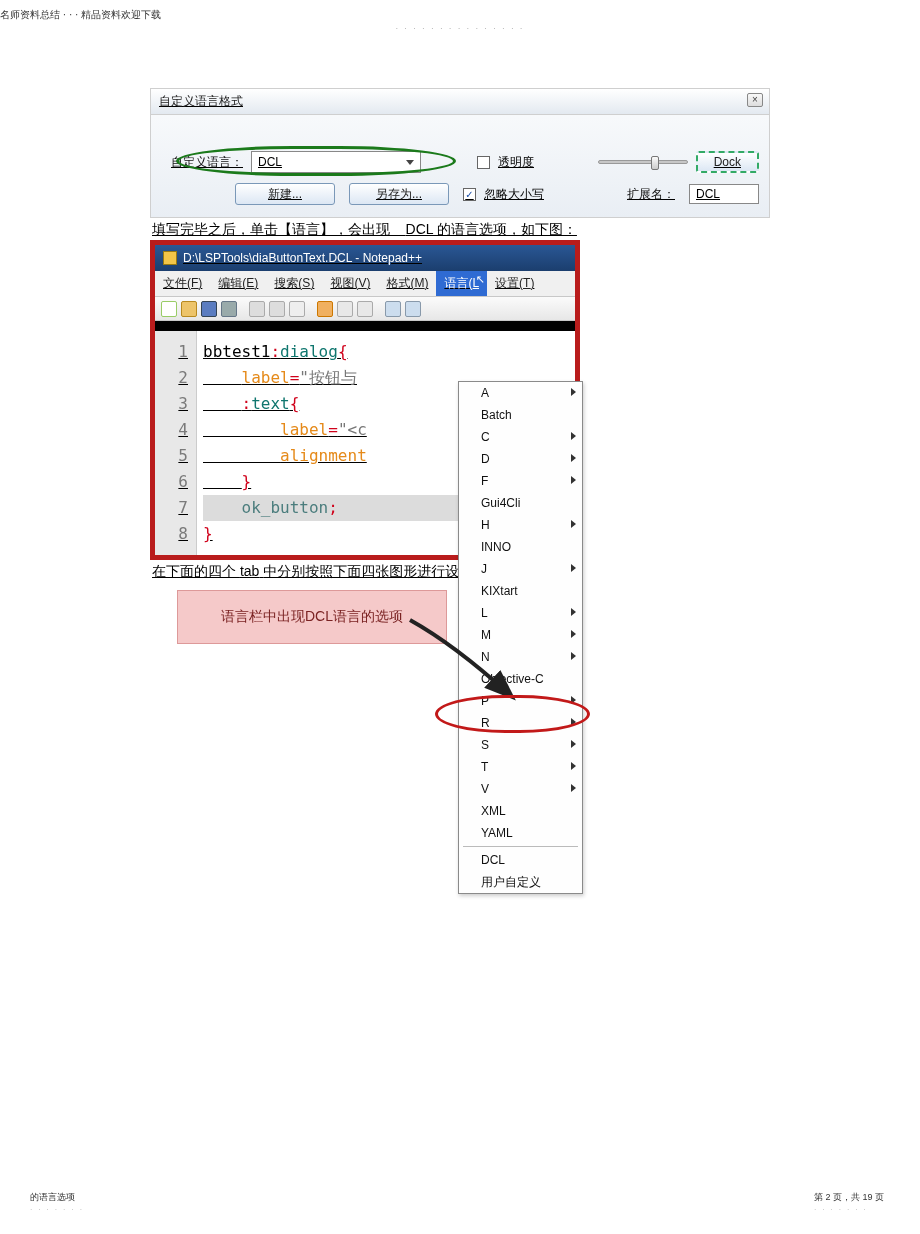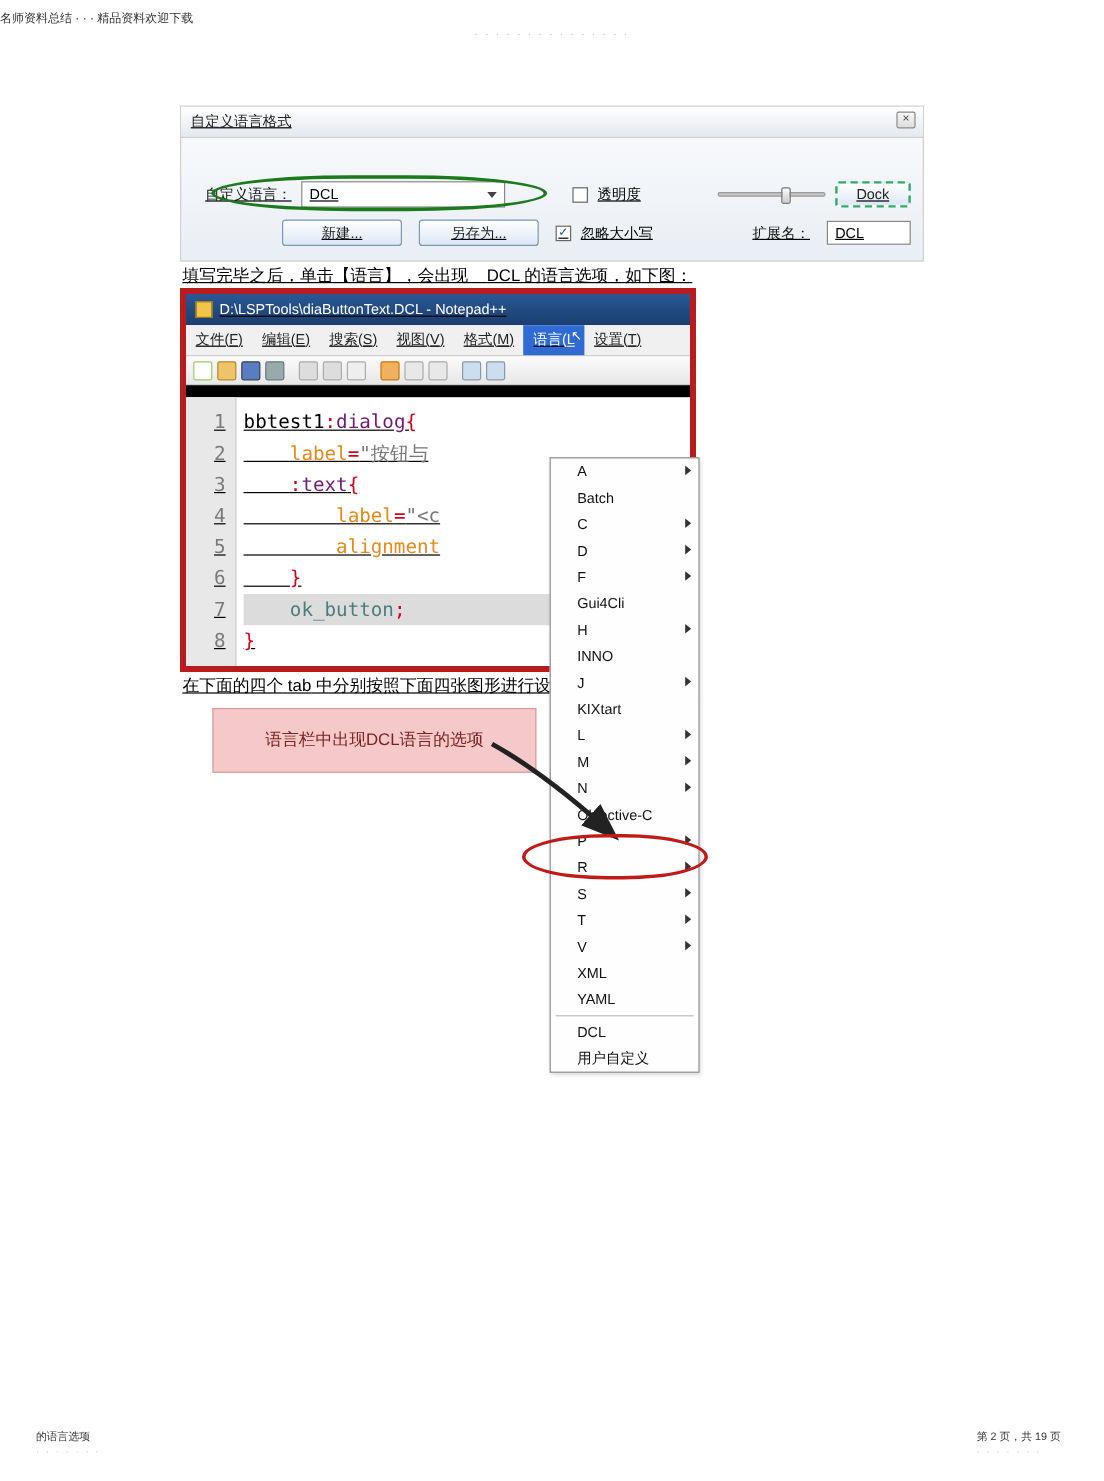--- a/index.html
+++ b/index.html
@@ -35,21 +35,21 @@
   .npp-menu-item { padding: 4px 8px; color: #222; position: relative; }
   .npp-menu-item.active { background: #2f6bd3; color: #fff; }
   .npp-menu-item .ul { text-decoration: underline; }
   .npp-cursor { position: absolute; right: 2px; top: 2px; font-size: 11px; color: #fff; }
   .npp-tb { height: 24px; background: linear-gradient(#fbfbfb,#e7e7e7); border-bottom: 1px solid #c8c8c8; display: flex; align-items: center; gap: 4px; padding: 0 6px; }
   .tb-ico { width: 16px; height: 16px; border-radius: 2px; }
   .npp-tabstrip { height: 10px; background: #000; }
   .npp-body { display: flex; position: relative; }
   .gutter { width: 42px; background: #e8e8e8; border-right: 1px solid #ccc; text-align: right; font-family: Consolas, monospace; font-size: 16px; color: #7a7a7a; padding: 8px 8px 8px 4px; line-height: 26px; }
   .code { flex: 1; font-family: Consolas, monospace; font-size: 16px; padding: 8px 0 8px 6px; line-height: 26px; overflow: hidden; white-space: pre; }
-  .code .purple { color: #701a75; }
+  .code .purple { color: #0f766e; }
   .code .orange { color: #e58a1a; }
   .code .red { color: #d0021b; }
   .code .gray { color: #777; }
   .code .teal { color: #4b7d7d; }
   .code .hl { background: #dcdcdc; display: inline-block; width: 100%; }
   
   .dropdown { position: absolute; left: 303px; top: 50px; width: 125px; background: #fefefe; border: 1px solid #8a8a8a; box-shadow: 1px 2px 4px rgba(0,0,0,.2); z-index: 5; }
   .dd-item { display: flex; align-items: center; justify-content: space-between; font-size: 12px; padding: 2px 10px 2px 22px; color: #111; line-height: 18px; position: relative; }
   .dd-sep { height: 1px; background: #bbb; margin: 2px 4px; }
   .dd-arrow::after { content: ""; position: absolute; right: 6px; top: 6px; width: 0; height: 0; border-top: 4px solid transparent; border-bottom: 4px solid transparent; border-left: 5px solid #333; }

